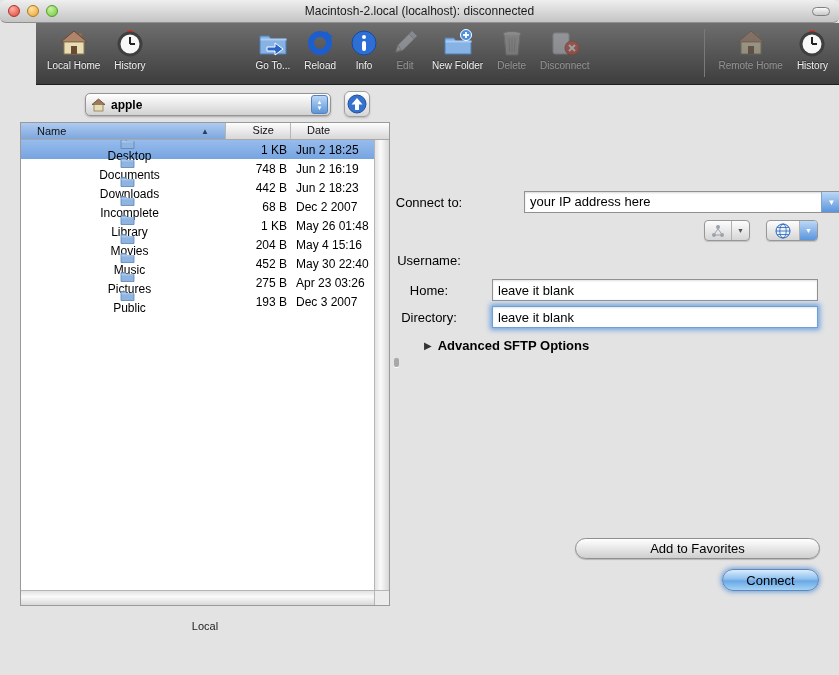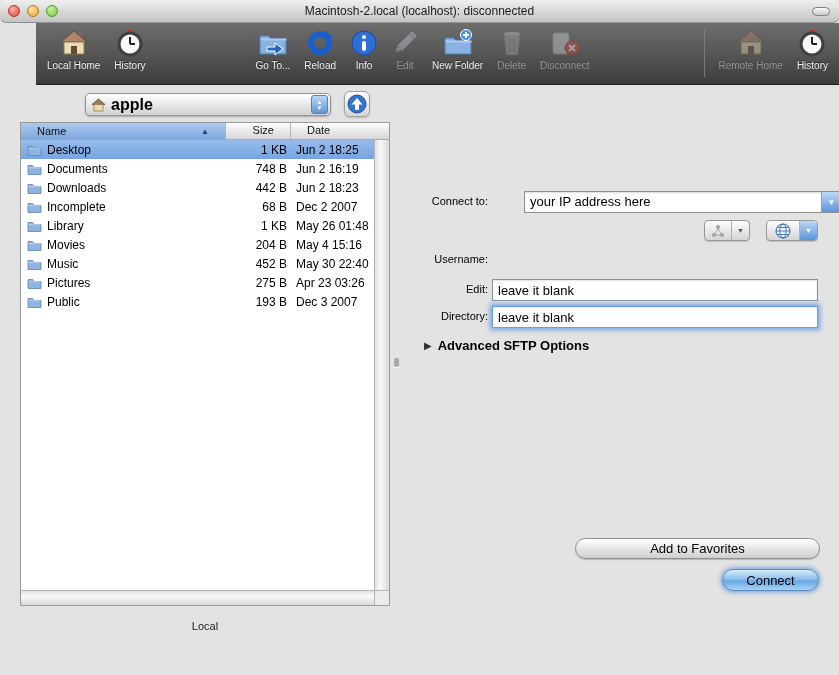--- a/index.html
+++ b/index.html
@@ -33,21 +33,21 @@
   .tb-flex { flex:1; }
   .tb-divider { width:1px; height:48px; background:#2a2a2a; border-right:1px solid #7a7a7a; margin:2px 6px 0 0; }
 
   
   .content { position:absolute; top:86px; left:0; right:0; bottom:0; background:#e3e3e3; }
 
   
   .popup { position:absolute; left:85px; top:7px; width:246px; height:23px;
     background:linear-gradient(#ffffff,#d2d2d2); border:1px solid #949494; border-radius:5px;
     display:flex; align-items:center; box-shadow:0 1px 2px rgba(0,0,0,.25); cursor:default; }
-  .popup-label { flex:1; font-size:16px; font-weight:bold; color:#000; margin-left:5px; }
+  .popup-label { flex:1; font-size:12px; font-weight:bold; color:#000; margin-left:5px; }
   .popup-arrows { width:17px; height:19px; margin-right:2px; border-radius:3px;
     background:linear-gradient(#bcd8f6,#5e96d8); border:1px solid #5580b8;
     display:flex; flex-direction:column; align-items:center; justify-content:center;
     color:#fff; font-size:6px; line-height:6px; }
   .popup .home { margin-left:5px; display:flex; }
   .up-btn { position:absolute; left:344px; top:5px; width:26px; height:26px;
     background:linear-gradient(#ffffff,#d6d6d6); border:1px solid #a0a0a0; border-radius:6px;
     display:flex; align-items:center; justify-content:center; box-shadow:0 1px 2px rgba(0,0,0,.2); }
 
   
@@ -57,38 +57,38 @@
   .th { padding:1px 16px; border-right:1px solid #b5b5b5; background:linear-gradient(#fdfdfd,#d7d7d7);
     white-space:nowrap; overflow:hidden; }
   .th-name { width:205px; background:linear-gradient(#aecaef,#7da7de);
     display:flex; justify-content:space-between; align-items:center; }
   .th-size { width:65px; text-align:right; }
   .th-date { flex:1; border-right:none; }
   .sort-arrow { font-size:8px; color:#23405f; }
   .tbody { position:absolute; top:17px; left:0; right:15px; bottom:15px; overflow:hidden; background:#fff; }
   .row { display:flex; height:19px; align-items:center; font-size:12px; color:#000; cursor:default; }
   .row.selected { background:linear-gradient(#97bcec,#76a4e1); }
-  .cell-name { width:205px; display:flex; align-items:center; padding-left:6px; overflow:hidden; white-space:nowrap; }
+  .cell-name { width:205px; display:flex; align-items:center; padding-left:12px; overflow:hidden; white-space:nowrap;flex-direction:column; }
   .cell-name .ficon { margin-right:5px; display:flex; flex:none; }
   .cell-size { width:65px; text-align:right; padding-right:4px; white-space:nowrap; }
   .cell-date { flex:1; padding-left:5px; white-space:nowrap; overflow:hidden; }
   .vscroll { position:absolute; top:17px; right:0; width:15px; bottom:15px;
     background:linear-gradient(90deg,#e2e2e2,#fafafa 40%,#d8d8d8); border-left:1px solid #b5b5b5; }
   .hscroll { position:absolute; left:0; right:15px; bottom:0; height:15px;
     background:linear-gradient(#e2e2e2,#fafafa 40%,#d8d8d8); border-top:1px solid #b5b5b5; }
   .scorner { position:absolute; right:0; bottom:0; width:15px; height:15px; background:#ececec;
     border-left:1px solid #b5b5b5; border-top:1px solid #b5b5b5; }
   .local-label { position:absolute; left:20px; top:534px; width:370px; text-align:center;
     font-size:11px; color:#222; }
 
   .splitter-grip { position:absolute; left:394px; top:272px; width:5px; height:9px;
     background:#a8a8a8; border-radius:2px; box-shadow:0 1px 0 #fff; }
 
   
-  .flabel { position:absolute; left:370px; width:118px; text-align:right; font-size:11px; color:#000; }
+  .flabel { position:absolute; left:370px; width:118px; text-align:center; font-size:13px; color:#000; }
   .lbl-connect   { top:109px; }
   .lbl-username  { top:167px; }
   .lbl-port      { top:197px; }
   .lbl-directory { top:224px; }
 
   .combo { position:absolute; left:492px; top:105px; width:318px; height:22px;
     background:#fff; border:1px solid #919191; display:flex; align-items:stretch;
     box-shadow:inset 0 1px 2px rgba(0,0,0,.15);margin-left:32px; }
   .combo-text { flex:1; font-size:13px; padding:2px 0 0 5px; overflow:hidden; white-space:nowrap; }
   .combo-btn { width:20px; background:linear-gradient(#bcd8f6,#5a95dd); border-left:1px solid #7fa3c9;
@@ -464,21 +464,21 @@
             <ellipse cx="8" cy="8" rx="3.2" ry="7" fill="none" stroke="#2a62b8" stroke-width="0.8"></ellipse>
             <line x1="1" y1="8" x2="15" y2="8" stroke="#2a62b8" stroke-width="0.8"></line>
             <path d="M2.2 4.5 h11.6 M2.2 11.5 h11.6" stroke="#2a62b8" stroke-width="0.8" fill="none"></path>
           </svg>
       </div>
       <div class="seg-arrow blue">▼</div>
     </div>
 
     <div class="flabel lbl-username">Username:</div>
 
-    <div class="flabel lbl-port">Edit:</div>
+    <div class="flabel lbl-port">Home:</div>
     <input class="tfield fld-port" value="leave it blank" style="">
 
     <div class="flabel lbl-directory">Directory:</div>
     <input class="tfield fld-directory" value="leave it blank" style="">
 
     <div class="advanced">
       <span class="disclosure">▶</span>
       <span>Advanced SFTP Options</span>
     </div>
 

